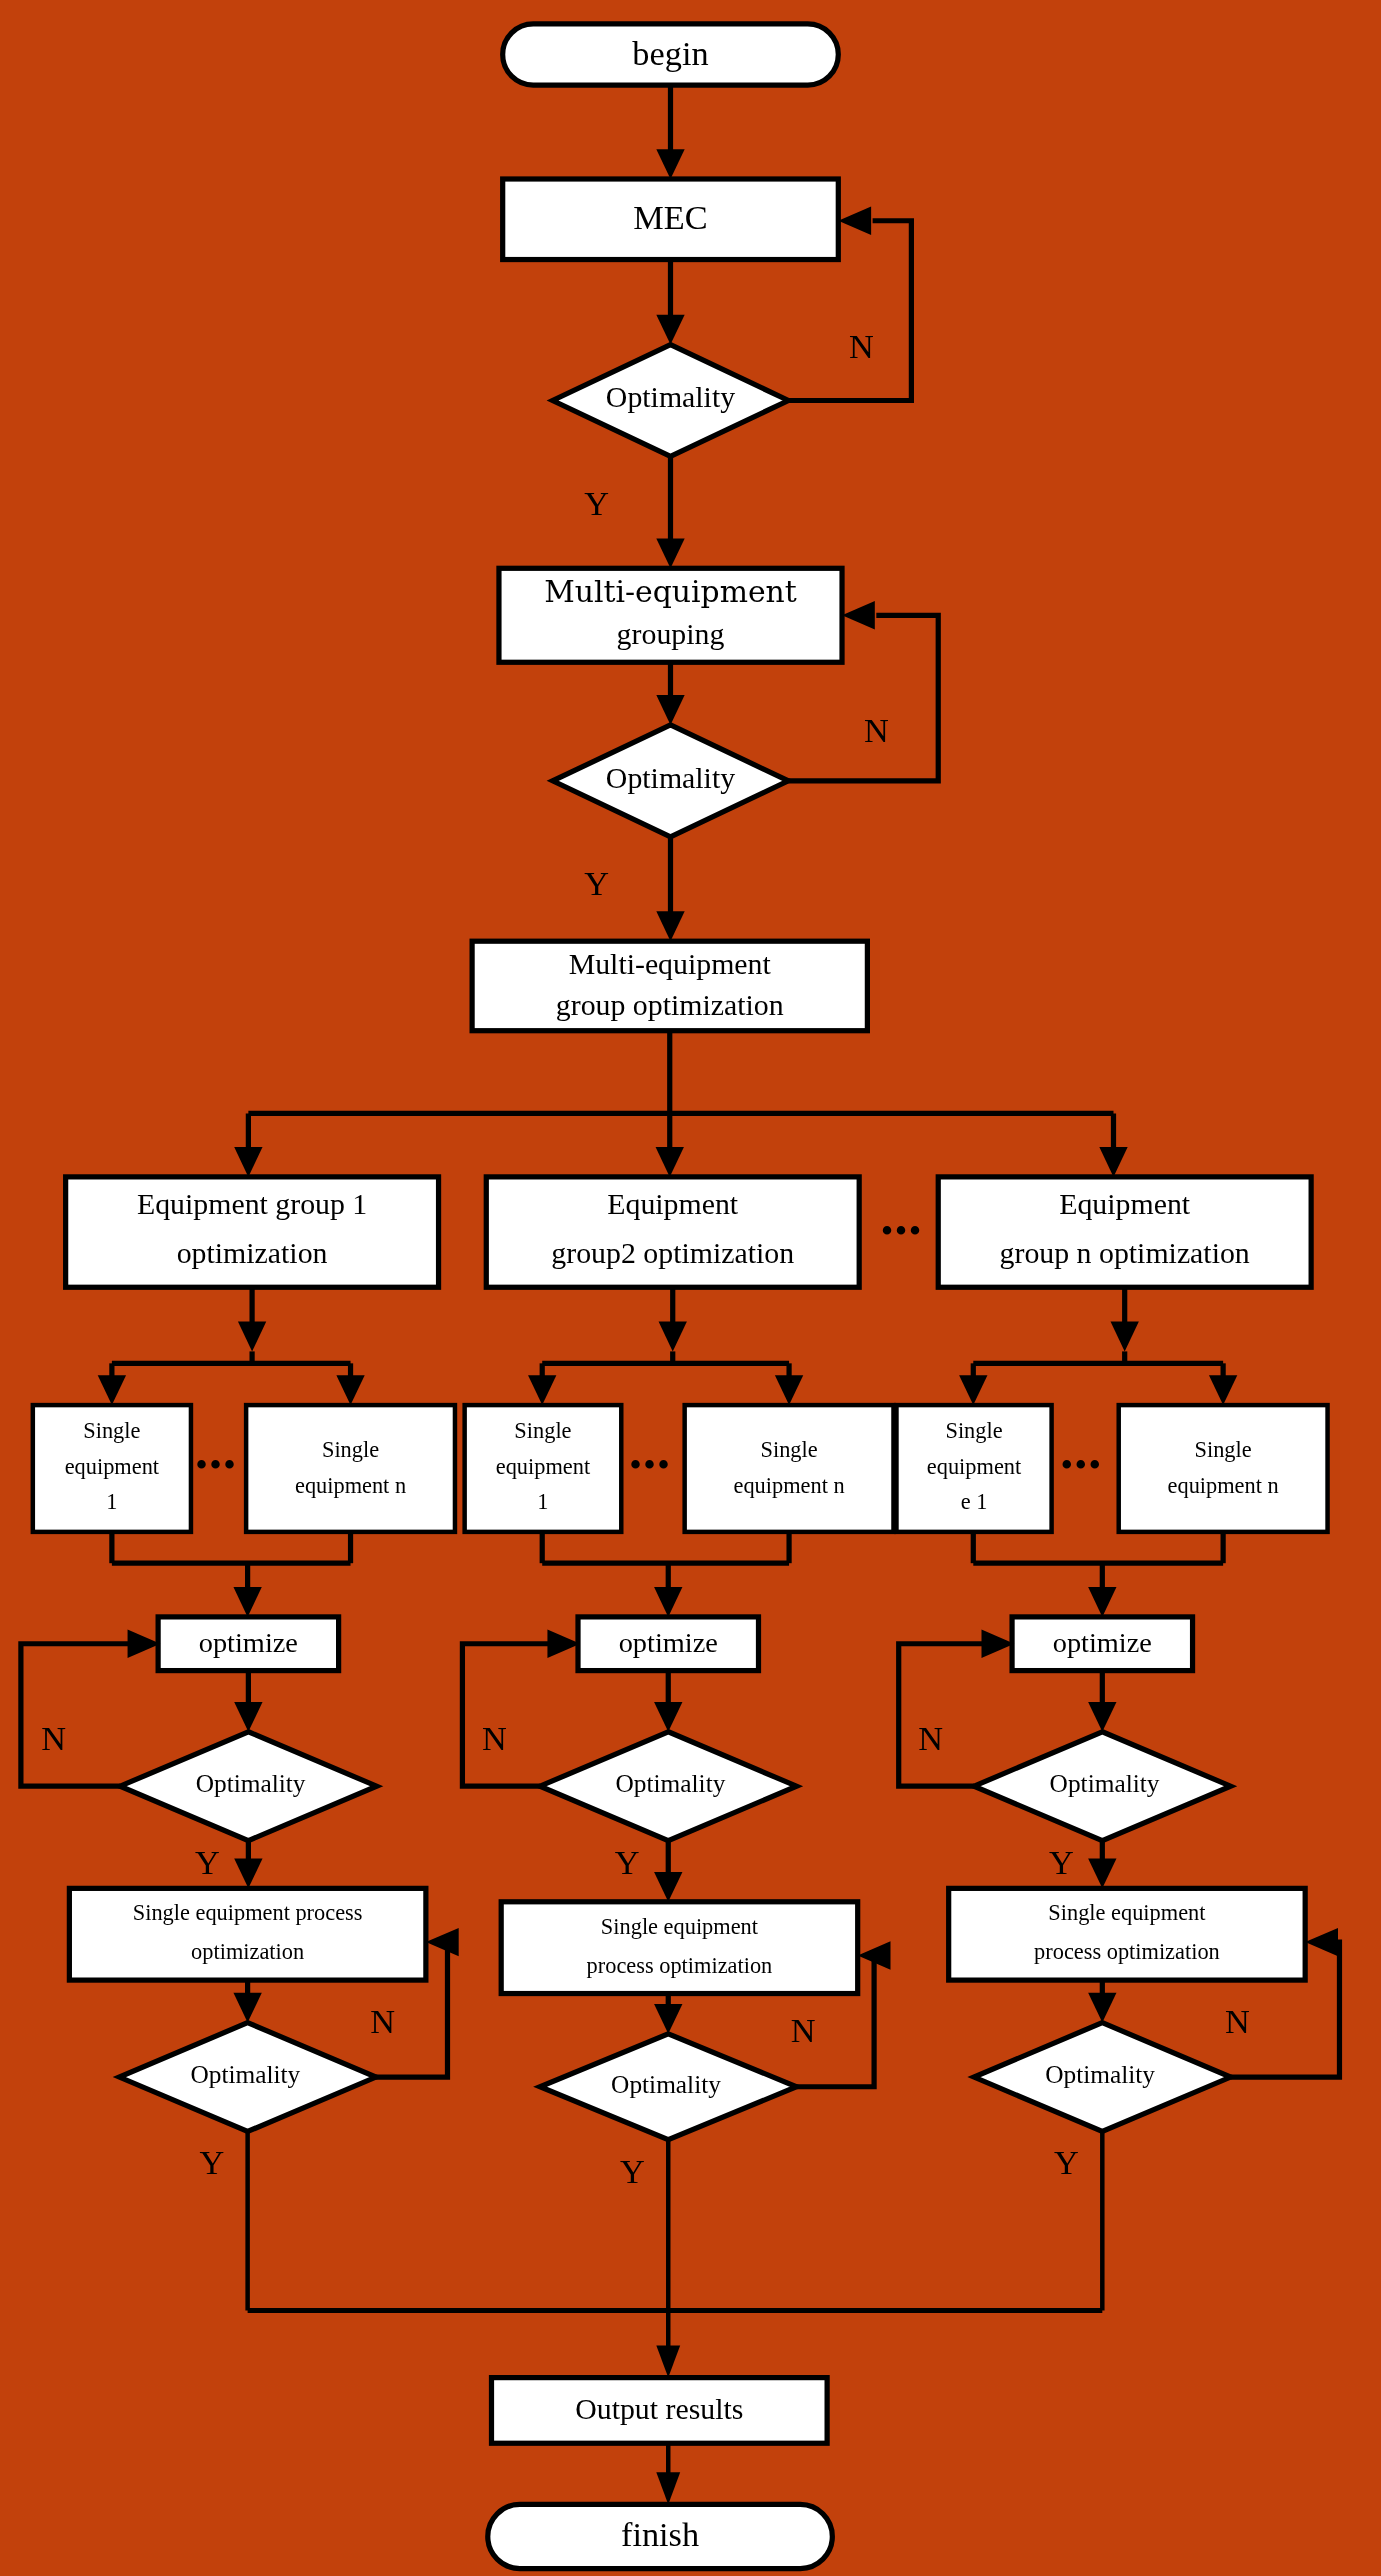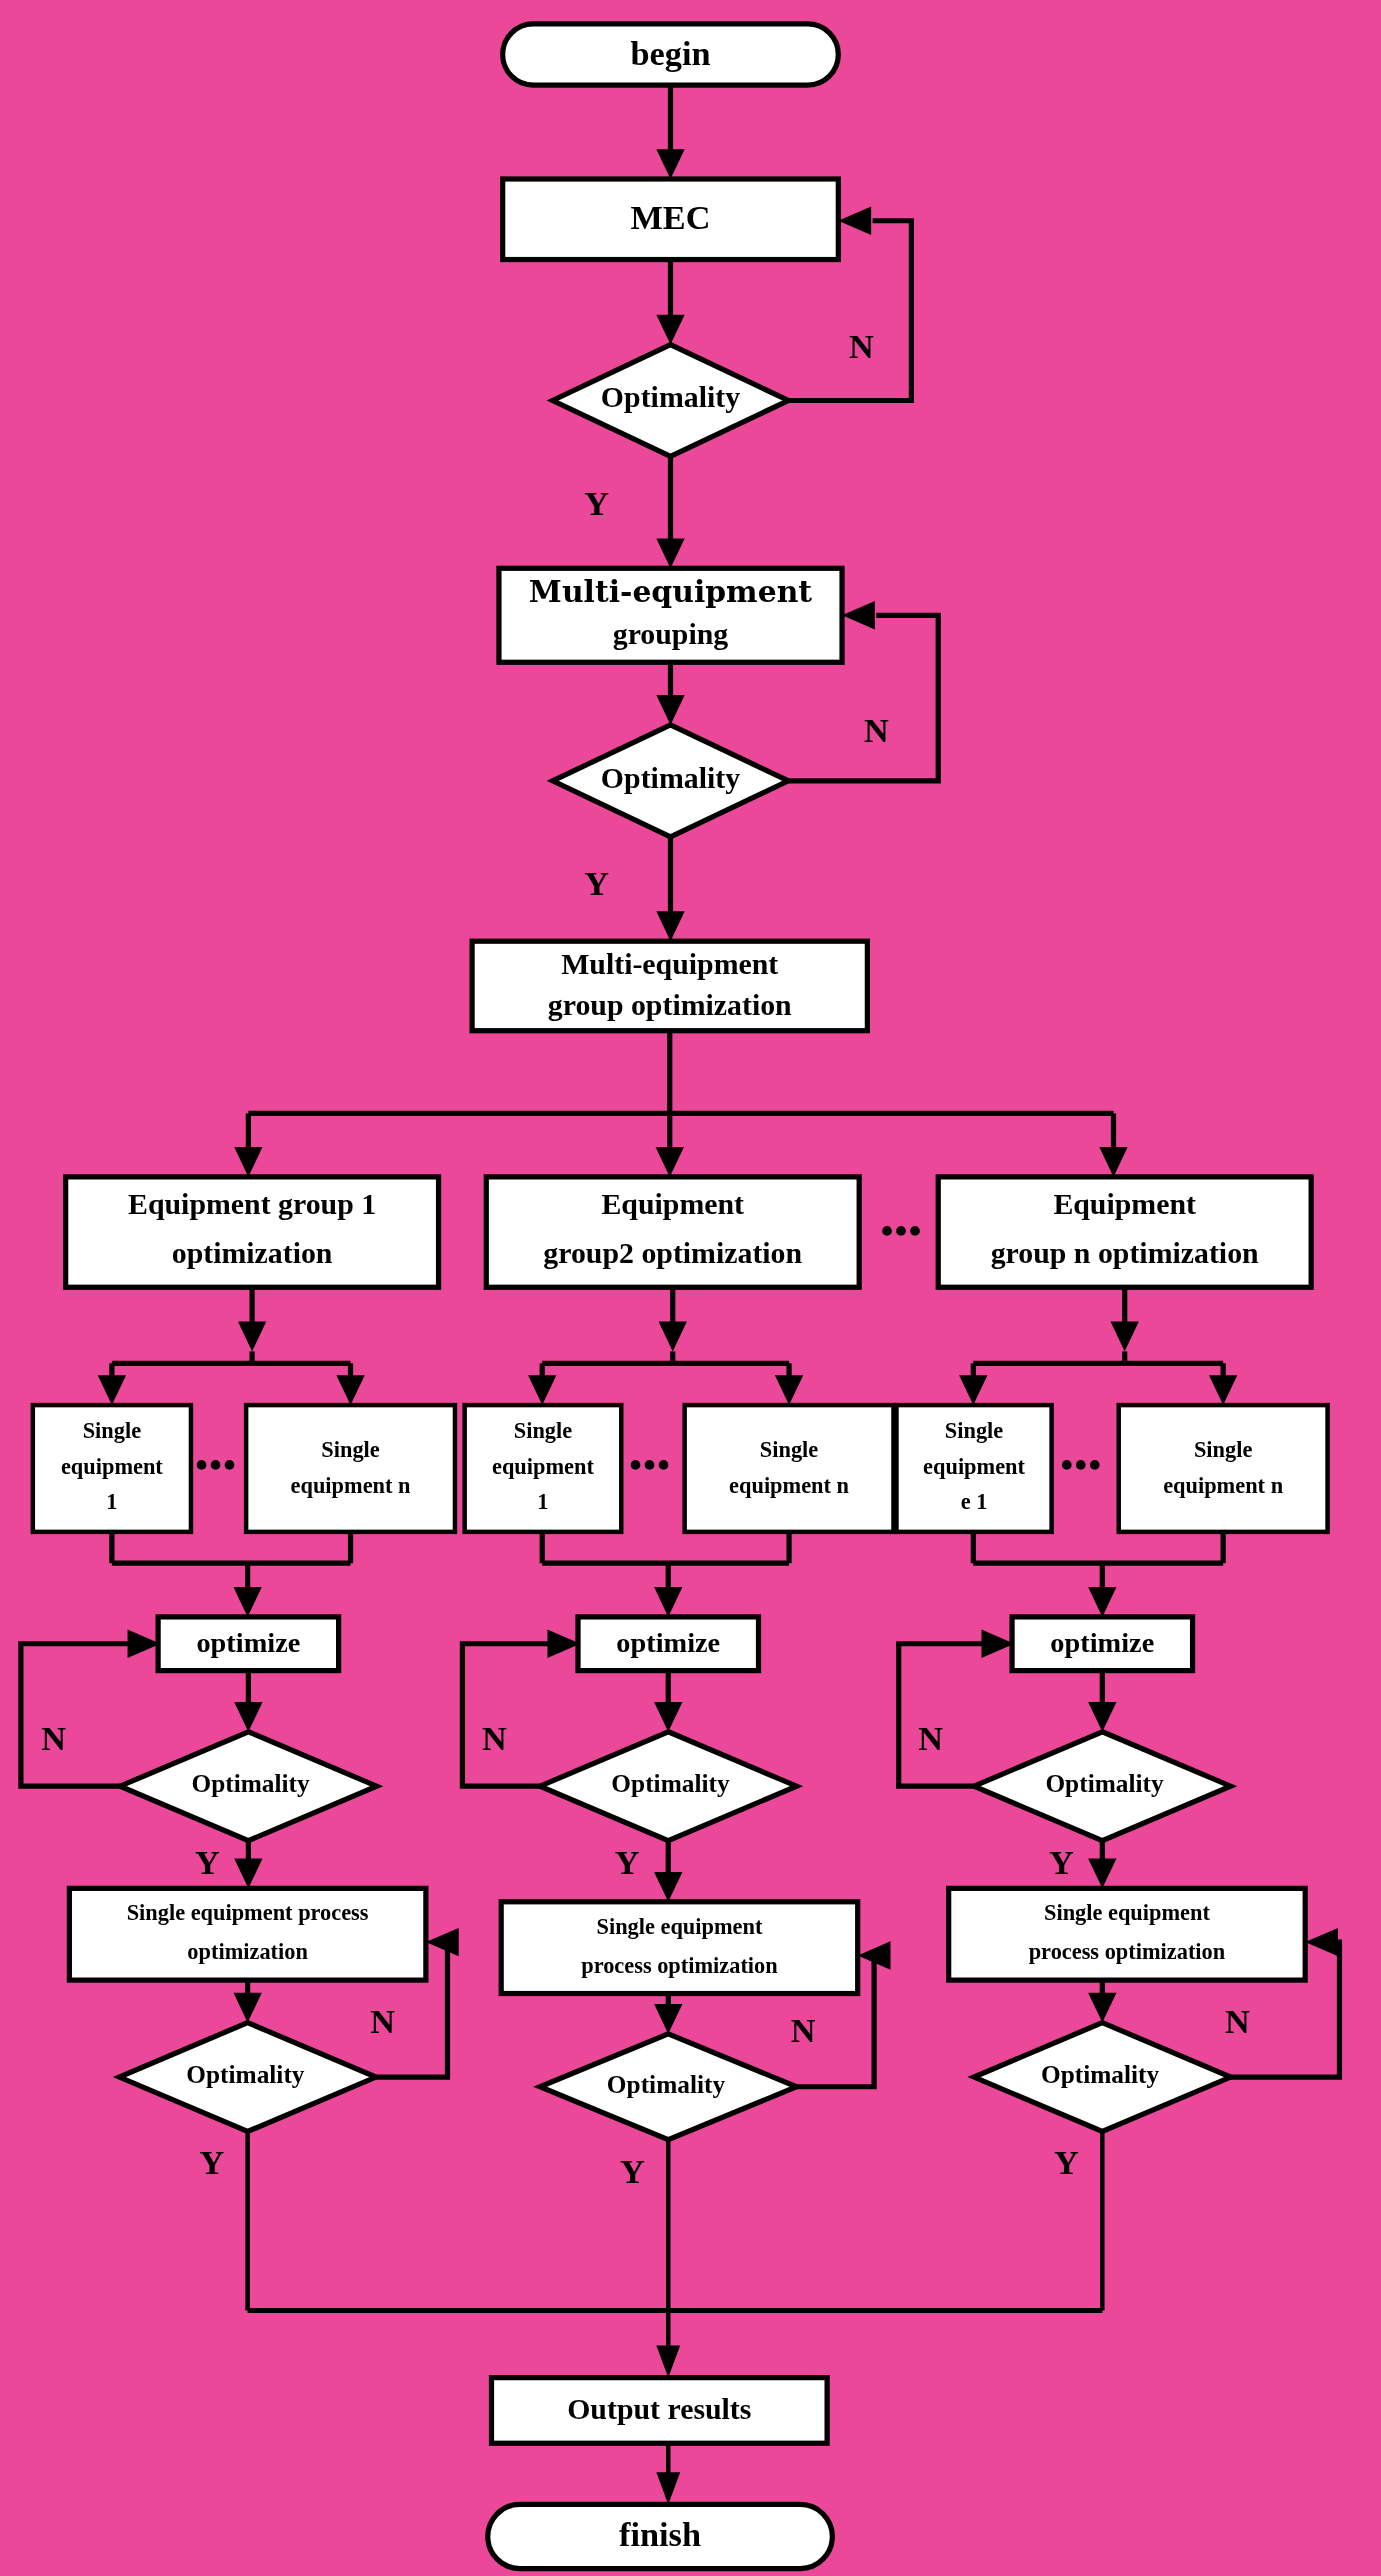--- a/index.html
+++ b/index.html
@@ -7,23 +7,22 @@
     padding: 0;
     background: #ffffff;
   }
   body {
     font-family: "Liberation Serif", "DejaVu Serif", serif;
   }
   #flowchart-root {
     position: relative;
     width: 1382px;
     height: 2576px;
-    background: #ec4899;
+    background: #c2410c;
     overflow: hidden;
-    font-weight: bold;
   }
   svg#flow-svg {
     position: absolute;
     left: 0;
     top: 0;
     width: 1382px;
     height: 2576px;
     display: block;
   }
   .node-shape {

